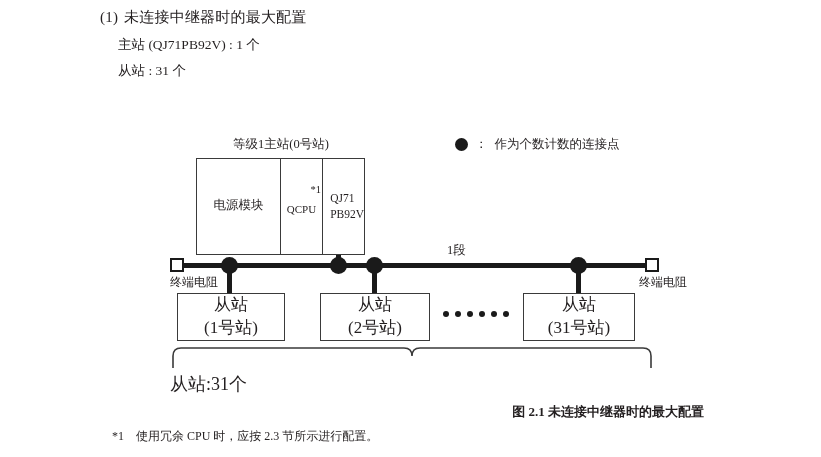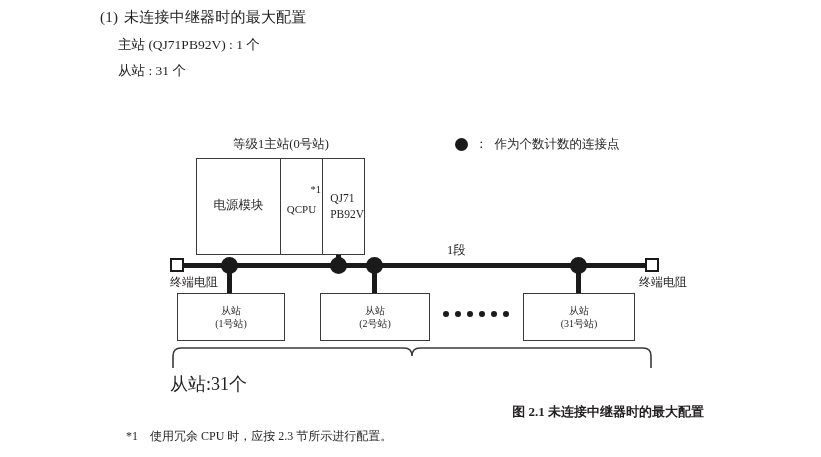--- a/index.html
+++ b/index.html
@@ -87,21 +87,21 @@
 
   .seg-label{
     position:absolute;left:447px;top:242px;font-size:12.5px;white-space:nowrap;
   }
 
   
   .slave{
     position:absolute;top:293px;height:48px;
     border:1.4px solid #3a3a3a;box-sizing:border-box;background:#fff;
     display:flex;flex-direction:column;align-items:center;justify-content:center;
-    font-size:10px;line-height:1.35;
+    font-size:17px;line-height:1.35;
   }
   .slave.s1{left:177px;width:108px;}
   .slave.s2{left:320px;width:110px;}
   .slave.s3{left:523px;width:112px;}
 
   .ellipsis{
     position:absolute;left:443px;top:311px;
     display:flex;gap:6px;align-items:center;
   }
   .ellipsis i{width:6px;height:6px;border-radius:50%;background:#1a1a1a;display:block;}
@@ -110,21 +110,21 @@
   .brace-label{
     position:absolute;left:170px;top:372px;width:484px;text-align:left;
     font-size:18px;white-space:nowrap;
   }
 
   .fig-caption{
     position:absolute;left:0;top:403px;width:704px;text-align:right;
     font-size:13px;font-weight:bold;white-space:nowrap;
   }
   .footnote{
-    position:absolute;left:112px;top:428px;font-size:12px;white-space:nowrap;margin-left:14px;
+    position:absolute;left:112px;top:428px;font-size:12px;white-space:nowrap;
   }
   .footnote .fn-mark{margin-right:12px;}
 </style>
 </head>
 <body>
 
 <div class="page">
 
   <div class="sec-title">
     <span class="num">(1)</span><span>未连接中继器时的最大配置</span>

